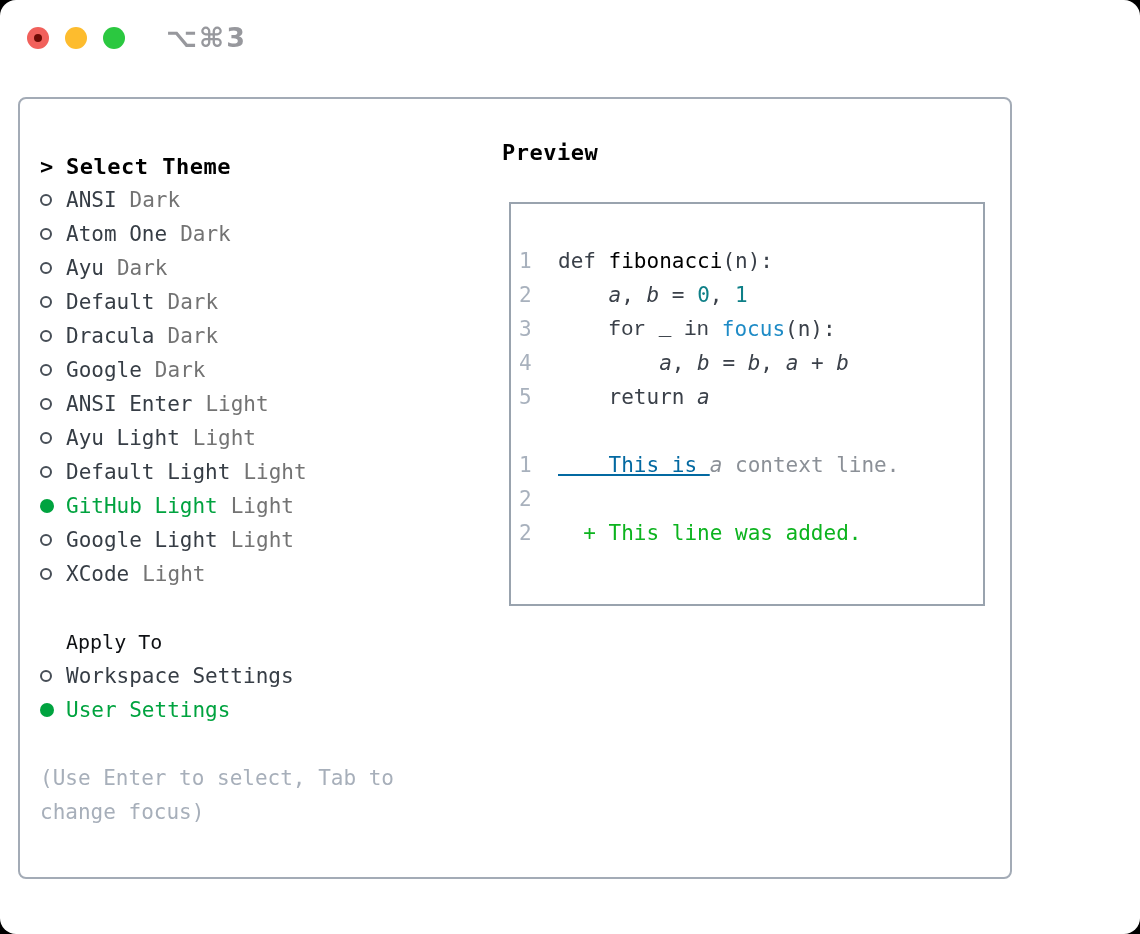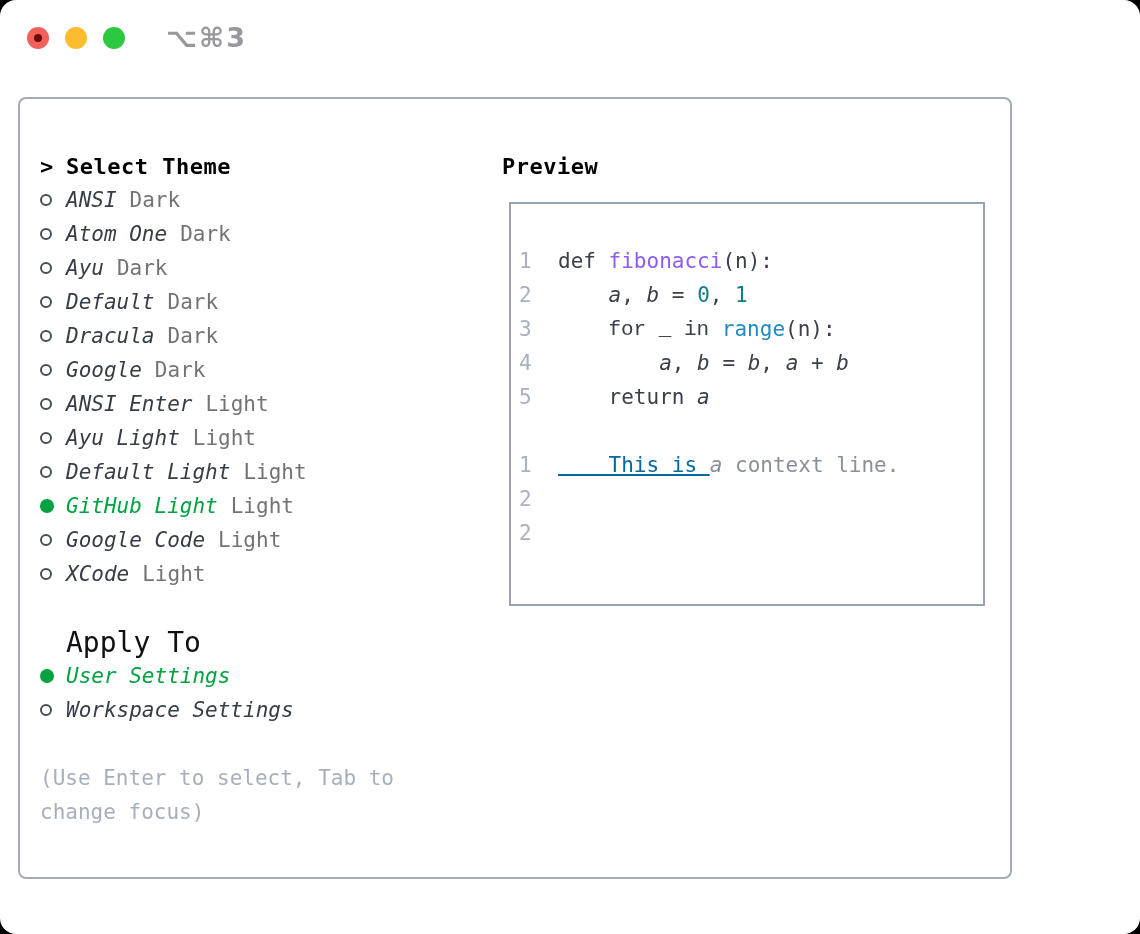--- a/index.html
+++ b/index.html
@@ -33,32 +33,32 @@
     position:absolute;left:18px;top:97px;width:990px;height:778px;
     border:2px solid #a3abb6;border-radius:8px;background:#fff;
   }
   
   .leftcol{position:absolute;left:20px;top:50px;width:460px;}
   .row{height:34px;display:flex;align-items:center;font-size:21px;}
   .row.spacer{height:34px;}
   .marker{width:26px;flex:0 0 26px;display:flex;align-items:center;}
   .prompt{font-weight:bold;color:#000;font-size:22px;}
   .htext{font-weight:bold;color:#000;font-size:22px;letter-spacing:0.5px;}
-  .htext2{color:#0e1013;font-size:28px;}
+  .htext2{color:#0e1013;font-size:20px;}
   .ring{width:12px;height:12px;border:2px solid #474e57;border-radius:50%;box-sizing:border-box;}
   .ring.sel{border:none;background:var(--selgreen);width:14px;height:14px;}
-  .tname{color:#363d45;font-style:italic;}
+  .tname{color:#363d45;}
   .tname.sel{color:var(--selgreen);}
   .suffix{margin-left:13px;color:#737373;}
   .footer{
     width:424px;font-size:21px;line-height:34px;color:#a7afba;
     white-space:normal;word-break:normal;
   }
   
-  .preview-title-row{position:absolute;left:482px;top:50px;height:34px;display:flex;align-items:center;}
+  .preview-title-row{position:absolute;left:482px;top:36px;height:34px;display:flex;align-items:center;}
   .preview-title{font-weight:bold;color:#000;font-size:22px;letter-spacing:0.5px;}
   .preview-box{
     position:absolute;left:489px;top:103px;width:476px;height:404px;
     border:2px solid #99a3ae;background:#fff;
     padding:40px 0 0 8px;box-sizing:border-box;overflow:hidden;
   }
   .cl{height:34px;display:flex;align-items:center;white-space:pre;font-size:21px;}
   .ln{display:inline-block;width:13px;margin-right:26px;flex:0 0 13px;}
   .seg.it{font-style:italic;}
 </style>
@@ -154,21 +154,21 @@
             <span class="marker">
               <span class="ring sel"></span>
             </span>
             <span class="tname sel">GitHub Light</span>
             <span class="suffix">Light</span>
           </div>
           <div class="row">
             <span class="marker">
               <span class="ring"></span>
             </span>
-            <span class="tname">Google Code</span>
+            <span class="tname">Google Light</span>
             <span class="suffix">Light</span>
           </div>
           <div class="row">
             <span class="marker">
               <span class="ring"></span>
             </span>
             <span class="tname">XCode</span>
             <span class="suffix">Light</span>
           </div>
         </div>
@@ -176,47 +176,47 @@
       <div class="row spacer"></div>
 
       <div class="row">
         <span class="marker"></span>
         <span class="htext2">Apply To</span>
       </div>
 
       <div id="apply-list">
           <div class="row">
             <span class="marker">
+              <span class="ring"></span>
+            </span>
+            <span class="tname">Workspace Settings</span>
+          </div>
+          <div class="row">
+            <span class="marker">
               <span class="ring sel"></span>
             </span>
             <span class="tname sel">User Settings</span>
-          </div>
-          <div class="row">
-            <span class="marker">
-              <span class="ring"></span>
-            </span>
-            <span class="tname">Workspace Settings</span>
           </div>
         </div>
 
       <div class="row spacer"></div>
 
       <div class="footer">(Use Enter to select, Tab to change focus)</div>
     </div>
 
     <div class="preview-title-row">
       <span class="preview-title">Preview</span>
     </div>
 
     <div class="preview-box" id="preview-box">
-        <div class="cl"><span class="ln" style="color: rgb(168, 177, 189);">1</span><span class="seg" style="color: rgb(58, 64, 73);">def </span><span class="seg" style="color: #8b5cf6;">fibonacci</span><span class="seg" style="color: rgb(58, 64, 73);">(n):</span></div>
+        <div class="cl"><span class="ln" style="color: rgb(168, 177, 189);">1</span><span class="seg" style="color: rgb(58, 64, 73);">def </span><span class="seg" style="color: #000000;">fibonacci</span><span class="seg" style="color: rgb(58, 64, 73);">(n):</span></div>
         <div class="cl"><span class="ln" style="color: rgb(168, 177, 189);">2</span><span class="seg" style="color: rgb(58, 64, 73);">    </span><span class="seg it" style="color: rgb(58, 64, 73);">a</span><span class="seg" style="color: rgb(58, 64, 73);">, </span><span class="seg it" style="color: rgb(58, 64, 73);">b</span><span class="seg" style="color: rgb(58, 64, 73);"> = </span><span class="seg" style="color: rgb(14, 127, 135);">0</span><span class="seg" style="color: rgb(58, 64, 73);">, </span><span class="seg" style="color: rgb(14, 127, 135);">1</span></div>
-        <div class="cl"><span class="ln" style="color: rgb(168, 177, 189);">3</span><span class="seg" style="color: rgb(58, 64, 73); font-family: Liberation Mono, monospace;">    for _ in </span><span class="seg" style="color: rgb(30, 139, 198);">range</span><span class="seg" style="color: rgb(58, 64, 73);">(n):</span></div>
+        <div class="cl"><span class="ln" style="color: rgb(168, 177, 189);">3</span><span class="seg" style="color: rgb(58, 64, 73); font-family: Liberation Mono, monospace;">    for _ in </span><span class="seg" style="color: rgb(30, 139, 198);">focus</span><span class="seg" style="color: rgb(58, 64, 73);">(n):</span></div>
         <div class="cl"><span class="ln" style="color: rgb(168, 177, 189);">4</span><span class="seg" style="color: rgb(58, 64, 73);">        </span><span class="seg it" style="color: rgb(58, 64, 73);">a</span><span class="seg" style="color: rgb(58, 64, 73);">, </span><span class="seg it" style="color: rgb(58, 64, 73);">b</span><span class="seg" style="color: rgb(58, 64, 73);"> = </span><span class="seg it" style="color: rgb(58, 64, 73);">b</span><span class="seg" style="color: rgb(58, 64, 73);">, </span><span class="seg it" style="color: rgb(58, 64, 73);">a</span><span class="seg" style="color: rgb(58, 64, 73);"> + </span><span class="seg it" style="color: rgb(58, 64, 73);">b</span></div>
         <div class="cl"><span class="ln" style="color: rgb(168, 177, 189);">5</span><span class="seg" style="color: rgb(58, 64, 73);">    return </span><span class="seg it" style="color: rgb(58, 64, 73);">a</span></div>
         <div class="cl"><span class="ln" style="color: rgb(168, 177, 189);"></span></div>
         <div class="cl"><span class="ln" style="color: rgb(168, 177, 189);">1</span><span class="seg" style="color: #0369a1; text-decoration: underline;">    This is </span><span class="seg it" style="color: rgb(139, 144, 151);">a</span><span class="seg" style="color: rgb(139, 144, 151);"> context line.</span></div>
         <div class="cl"><span class="ln" style="color: rgb(168, 177, 189);">2</span></div>
-        <div class="cl"><span class="ln" style="color: rgb(168, 177, 189);">2</span></div>
+        <div class="cl"><span class="ln" style="color: rgb(168, 177, 189);">2</span><span class="seg" style="color: rgb(12, 179, 30);">  + This line was added.</span></div>
       </div>
 
   </div>
 </div>
 
 </body></html>

